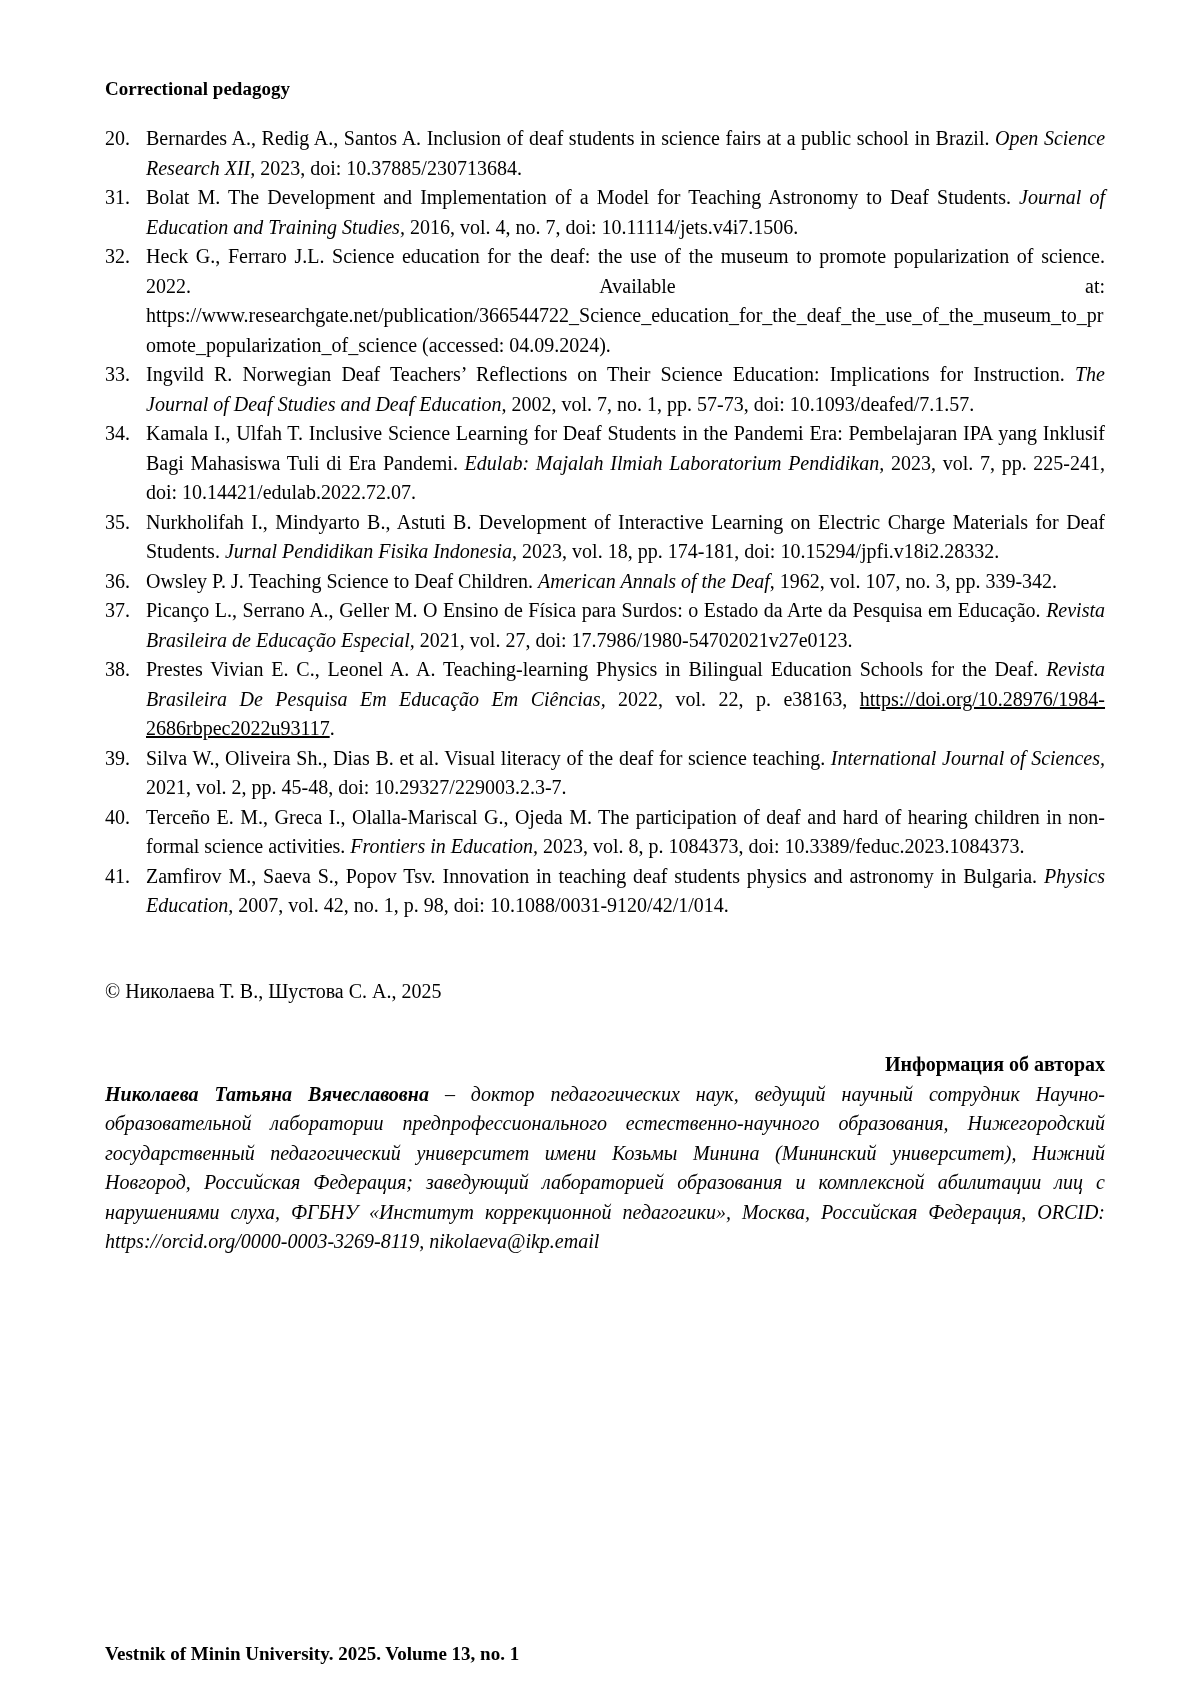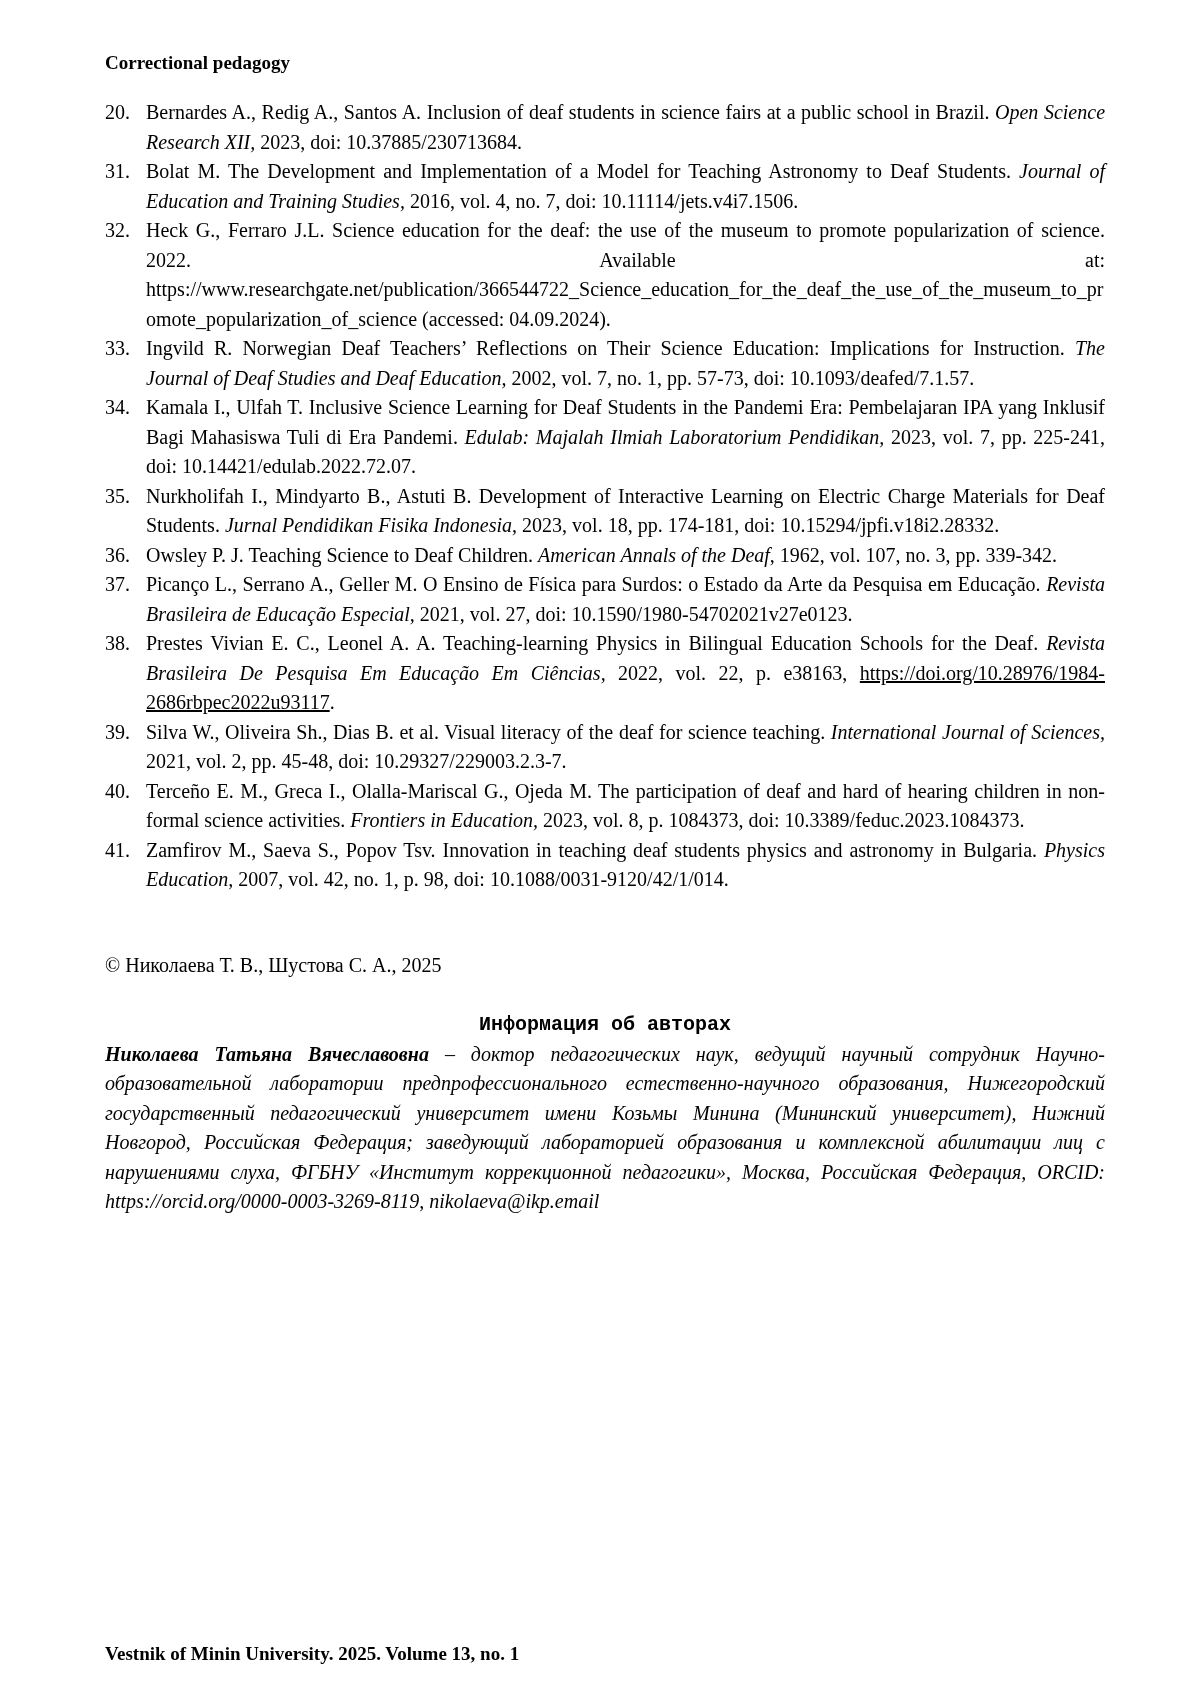--- a/index.html
+++ b/index.html
@@ -6,21 +6,21 @@
   html, body { background: #ffffff; }
   body {
     width: 1200px;
     height: 1697px;
     position: relative;
     overflow: hidden;
     font-family: "Liberation Serif", "DejaVu Serif", serif;
     color: #000000;
   }
   .page {
-    padding: 52px 95px 0 105px;
+    padding: 78px 95px 0 105px;
   }
   .running-header {
     font-size: 19px;
     font-weight: bold;
     margin-bottom: 24px;
   }
   .ref-list {
     list-style: none;
   }
   .ref-item {
@@ -43,23 +43,22 @@
   .un { text-decoration: underline; }
   .copyright-line {
     font-size: 20px;
     line-height: 29.5px;
     margin-top: 56px;
   }
   .info-heading {
     font-size: 20px;
     line-height: 29.5px;
     font-weight: bold;
-    text-align: center;
-    margin-top: 30px;
-    font-family: Liberation Mono, monospace;
+    text-align: right;
+    margin-top: 44px;
   }
   .author-paragraph {
     font-size: 20px;
     line-height: 29.5px;
     text-align: justify;
     overflow-wrap: break-word;
     font-style: italic;
   }
   .page-footer {
     position: absolute;
@@ -108,21 +107,21 @@
       <span class="ref-text"><span>Nurkholifah I., Mindyarto B., Astuti B. Development of Interactive Learning on Electric Charge Materials for Deaf Students. </span><span class="it">Jurnal Pendidikan Fisika Indonesia</span><span>, 2023, vol. 18, pp. 174-181, doi: 10.15294/jpfi.v18i2.28332.</span></span>
     </li>
 
     <li class="ref-item">
       <span class="ref-num">36.</span>
       <span class="ref-text"><span>Owsley P. J. Teaching Science to Deaf Children. </span><span class="it">American Annals of the Deaf</span><span>, 1962, vol. 107, no. 3, pp. 339-342.</span></span>
     </li>
 
     <li class="ref-item">
       <span class="ref-num">37.</span>
-      <span class="ref-text"><span>Picanço L., Serrano A., Geller M. O Ensino de Física para Surdos: o Estado da Arte da Pesquisa em Educação. </span><span class="it">Revista Brasileira de Educação Especial,</span><span> 2021, vol. 27, doi: 10.1590/1980-54702021v27e0123.</span></span>
+      <span class="ref-text"><span>Picanço L., Serrano A., Geller M. O Ensino de Física para Surdos: o Estado da Arte da Pesquisa em Educação. </span><span class="it">Revista Brasileira de Educação Especial,</span><span> 2021, vol. 27, doi: 17.7986/1980-54702021v27e0123.</span></span>
     </li>
 
     <li class="ref-item">
       <span class="ref-num">38.</span>
       <span class="ref-text"><span>Prestes Vivian E. C., Leonel A. A. Teaching-learning Physics in Bilingual Education Schools for the Deaf. </span><span class="it">Revista Brasileira De Pesquisa Em Educação Em Ciências,</span><span> 2022, vol. 22, p. e38163, </span><span class="un">https://doi.org/10.28976/1984-2686rbpec2022u93117</span><span>.</span></span>
     </li>
 
     <li class="ref-item">
       <span class="ref-num">39.</span>
       <span class="ref-text"><span>Silva W., Oliveira Sh., Dias B. et al. Visual literacy of the deaf for science teaching. </span><span class="it">International Journal of Sciences,</span><span> 2021, vol. 2, pp. 45-48, doi: 10.29327/229003.2.3-7.</span></span>

